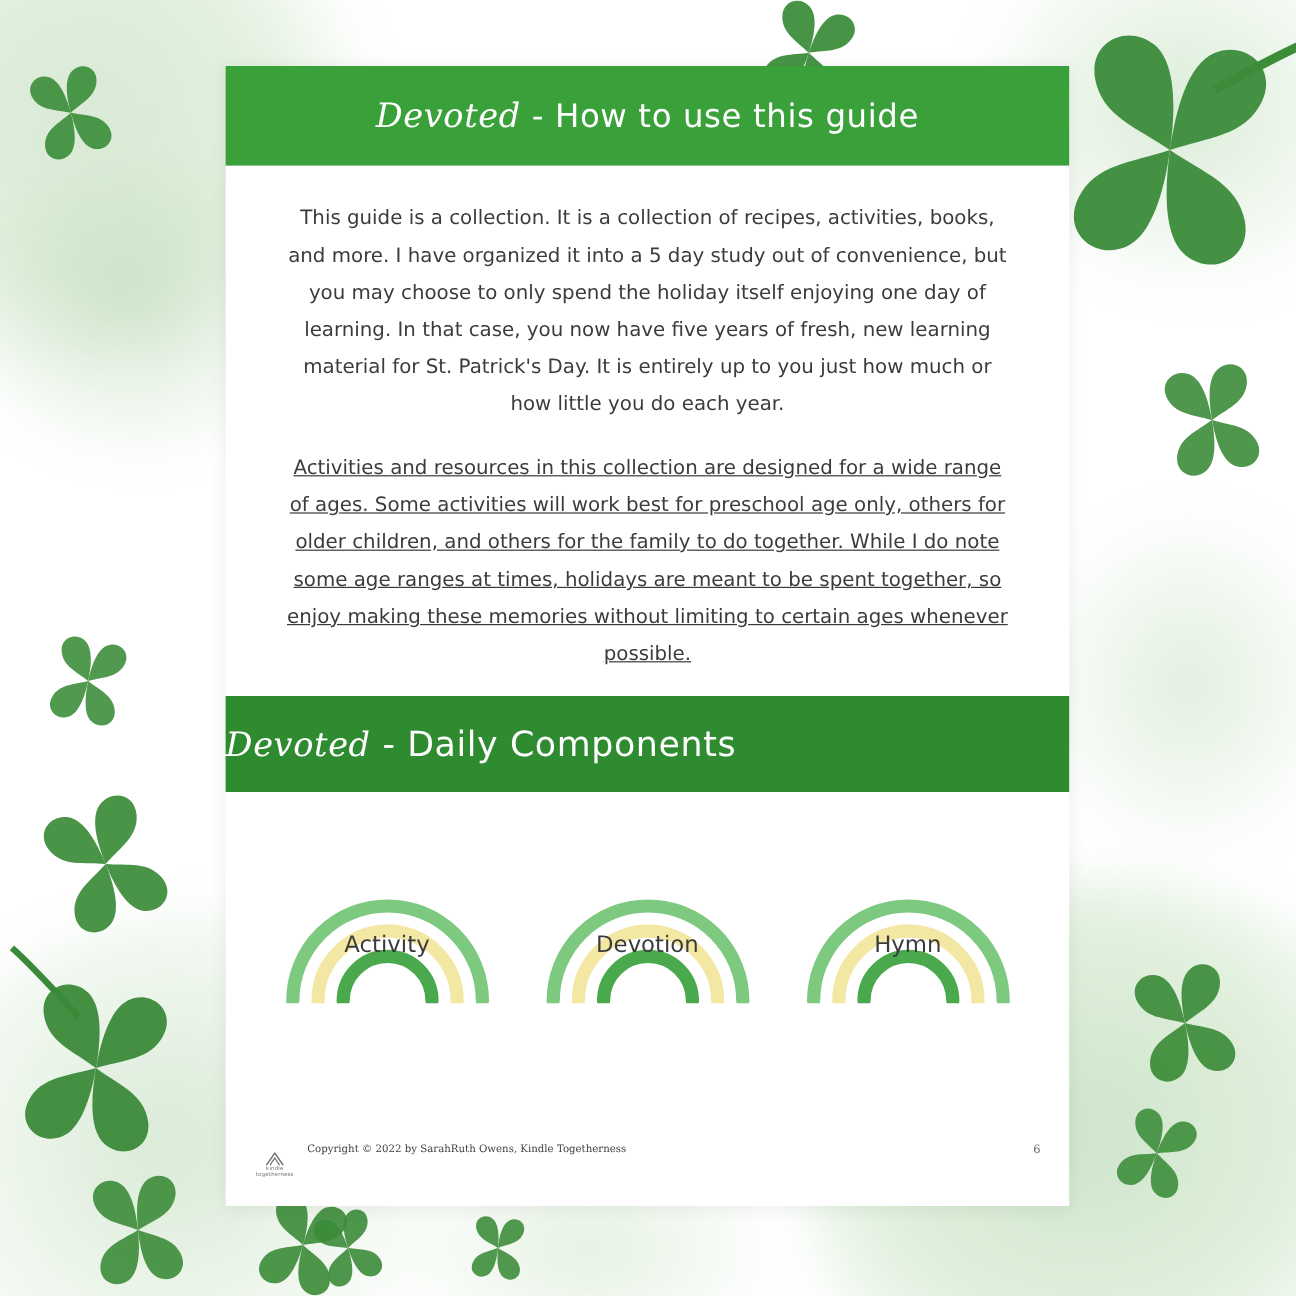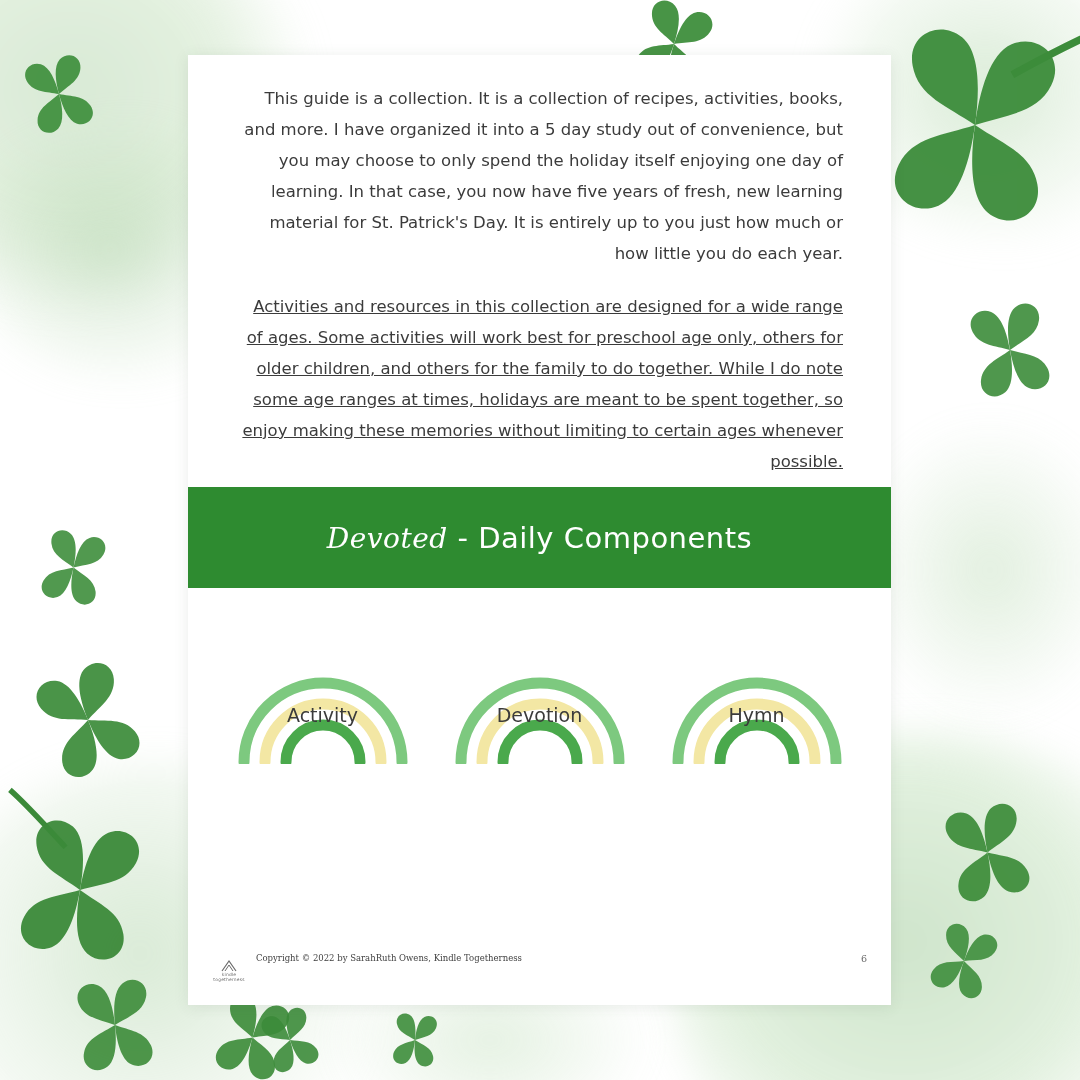--- a/index.html
+++ b/index.html
@@ -99,47 +99,47 @@
     box-sizing: border-box;
   }
   .band-top {
     height: 83px;
     display: flex;
     align-items: center;
     justify-content: center;
     background: #3aa03a;
   }
   .band-second {
-    height: 101px;
+    height: 80px;
     display: flex;
     align-items: center;
-    justify-content: center;
+    justify-content: flex-start;
     background: #2e8b30;
-    margin-top: 4px;
+    margin-top: 14px;
   }
   .band-title {
     font-family: "DejaVu Sans", sans-serif;
     font-size: 27px;
     letter-spacing: .5px;
     font-weight: 400;
     white-space: nowrap;
   }
   .band-title .script {
     font-family: "DejaVu Serif", serif;
     font-style: italic;
     font-size: 28px;
   }
   .band-second .band-title { font-size: 29px; }
 
   .body-copy {
     padding: 28px 48px 6px 48px;
     color: #3b3b3b;
     font-size: 16.5px;
     line-height: 31px;
-    text-align: right;
+    text-align: center;
     font-family: "DejaVu Sans", sans-serif;
   }
   .body-copy p {
     margin: 0 0 22px 0;
     text-indent: 0;
   }
   .body-copy p:last-child { margin-bottom: 0; text-decoration: underline; }
 
   
   .grid {
@@ -343,20 +343,25 @@
   <g fill="#3f8e3c" opacity="0.9">
     <path d="M50 50 C38 44 26 42 22 30 C18 18 30 10 40 16 C48 21 50 36 50 50Z"></path>
     <path d="M50 50 C62 44 74 42 78 30 C82 18 70 10 60 16 C52 21 50 36 50 50Z"></path>
     <path d="M50 50 C38 56 26 58 22 70 C18 82 30 90 40 84 C48 79 50 64 50 50Z"></path>
     <path d="M50 50 C62 56 74 58 78 70 C82 82 70 90 60 84 C52 79 50 64 50 50Z"></path>
   </g>
 </svg>
 
 <div class="page">
 
+  <div class="band band-top">
+    <div class="band-title">
+      <span class="script">Devoted</span><span> - How to use this guide</span>
+    </div>
+  </div>
 
   <div class="body-copy">
     <p>This guide is a collection. It is a collection of recipes, activities, books, and more. I have organized it into a 5 day study out of convenience, but you may choose to only spend the holiday itself enjoying one day of learning. In that case, you now have five years of fresh, new learning material for St. Patrick's Day. It is entirely up to you just how much or how little you do each year.</p>
     <p>Activities and resources in this collection are designed for a wide range of ages. Some activities will work best for preschool age only, others for older children, and others for the family to do together. While I do note some age ranges at times,  holidays are meant to be spent together, so enjoy making these memories without limiting to certain ages whenever possible.</p>
   </div>
 
   <div class="band band-second">
     <div class="band-title">
       <span class="script">Devoted</span><span> - Daily Components</span>
     </div>

